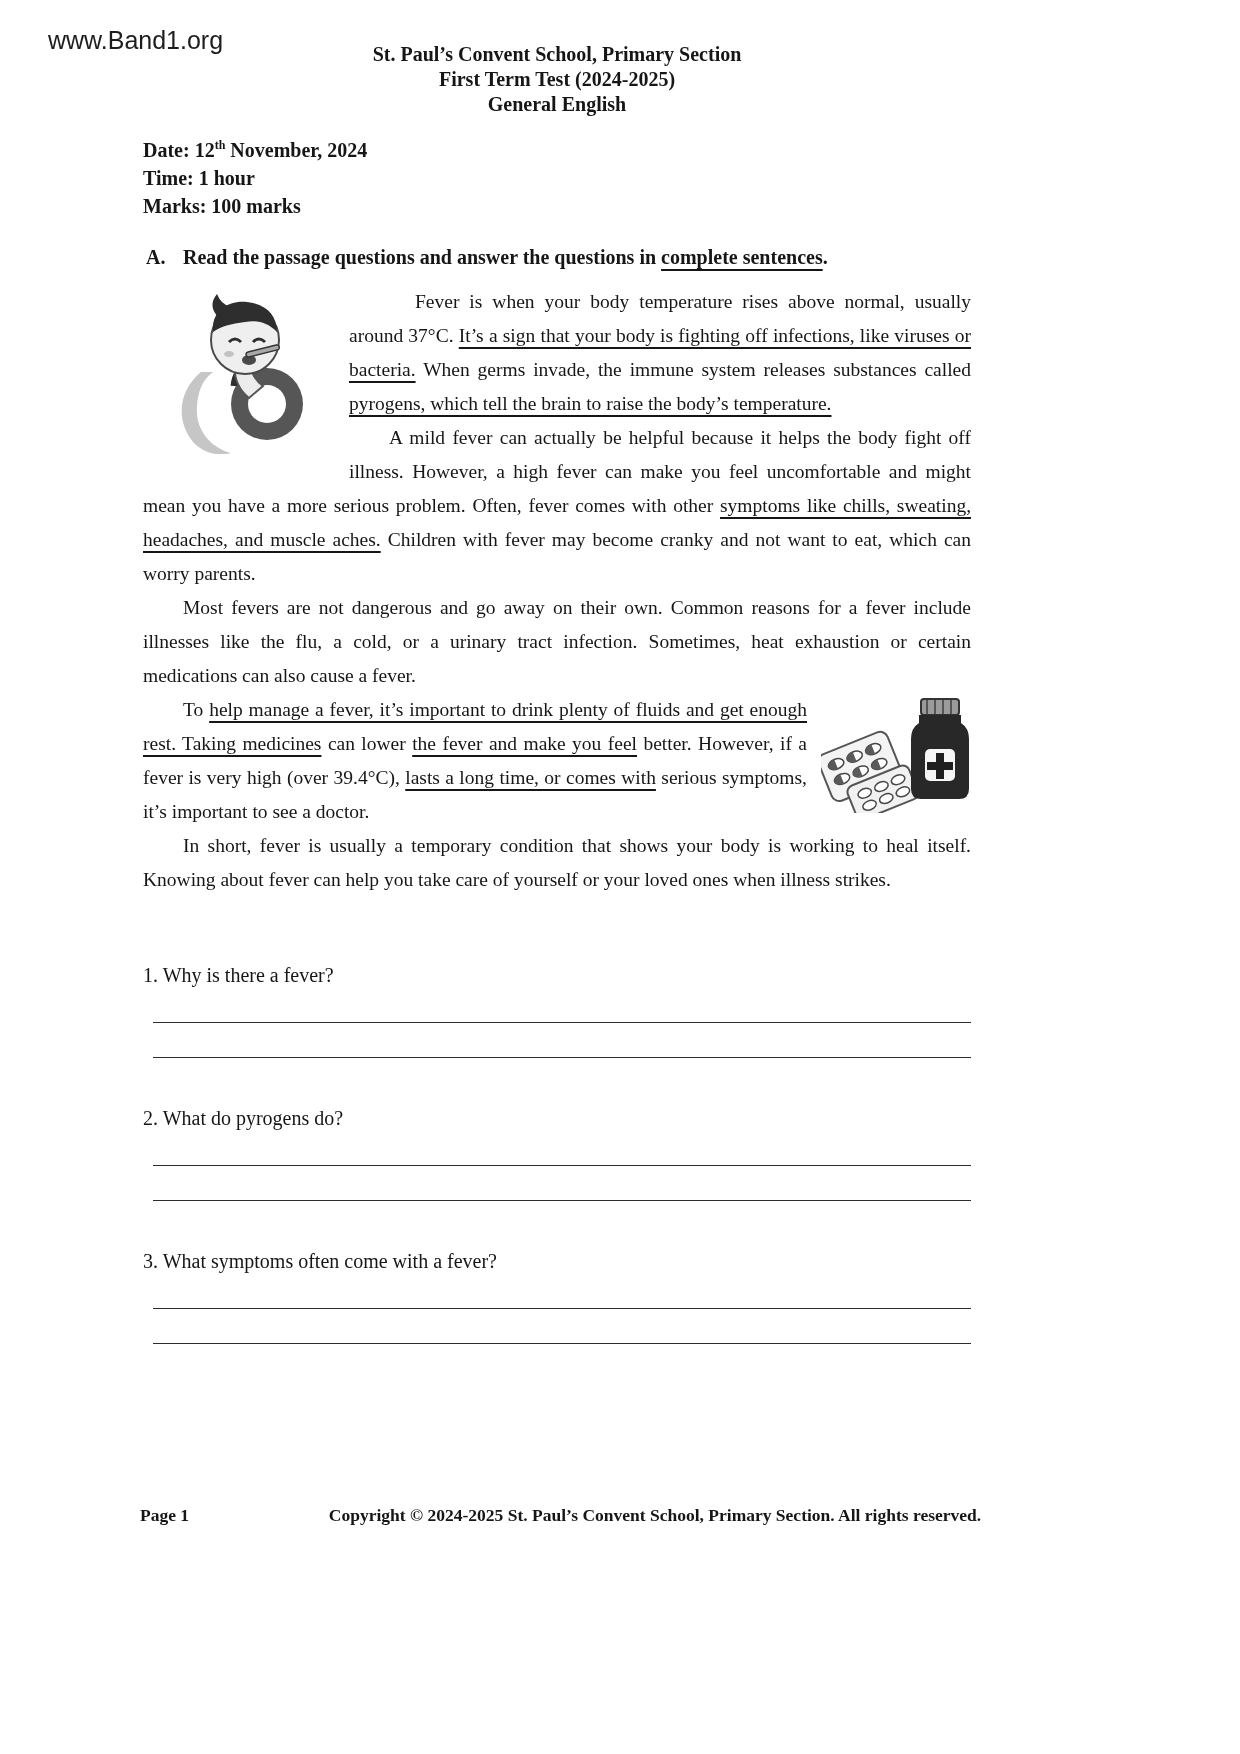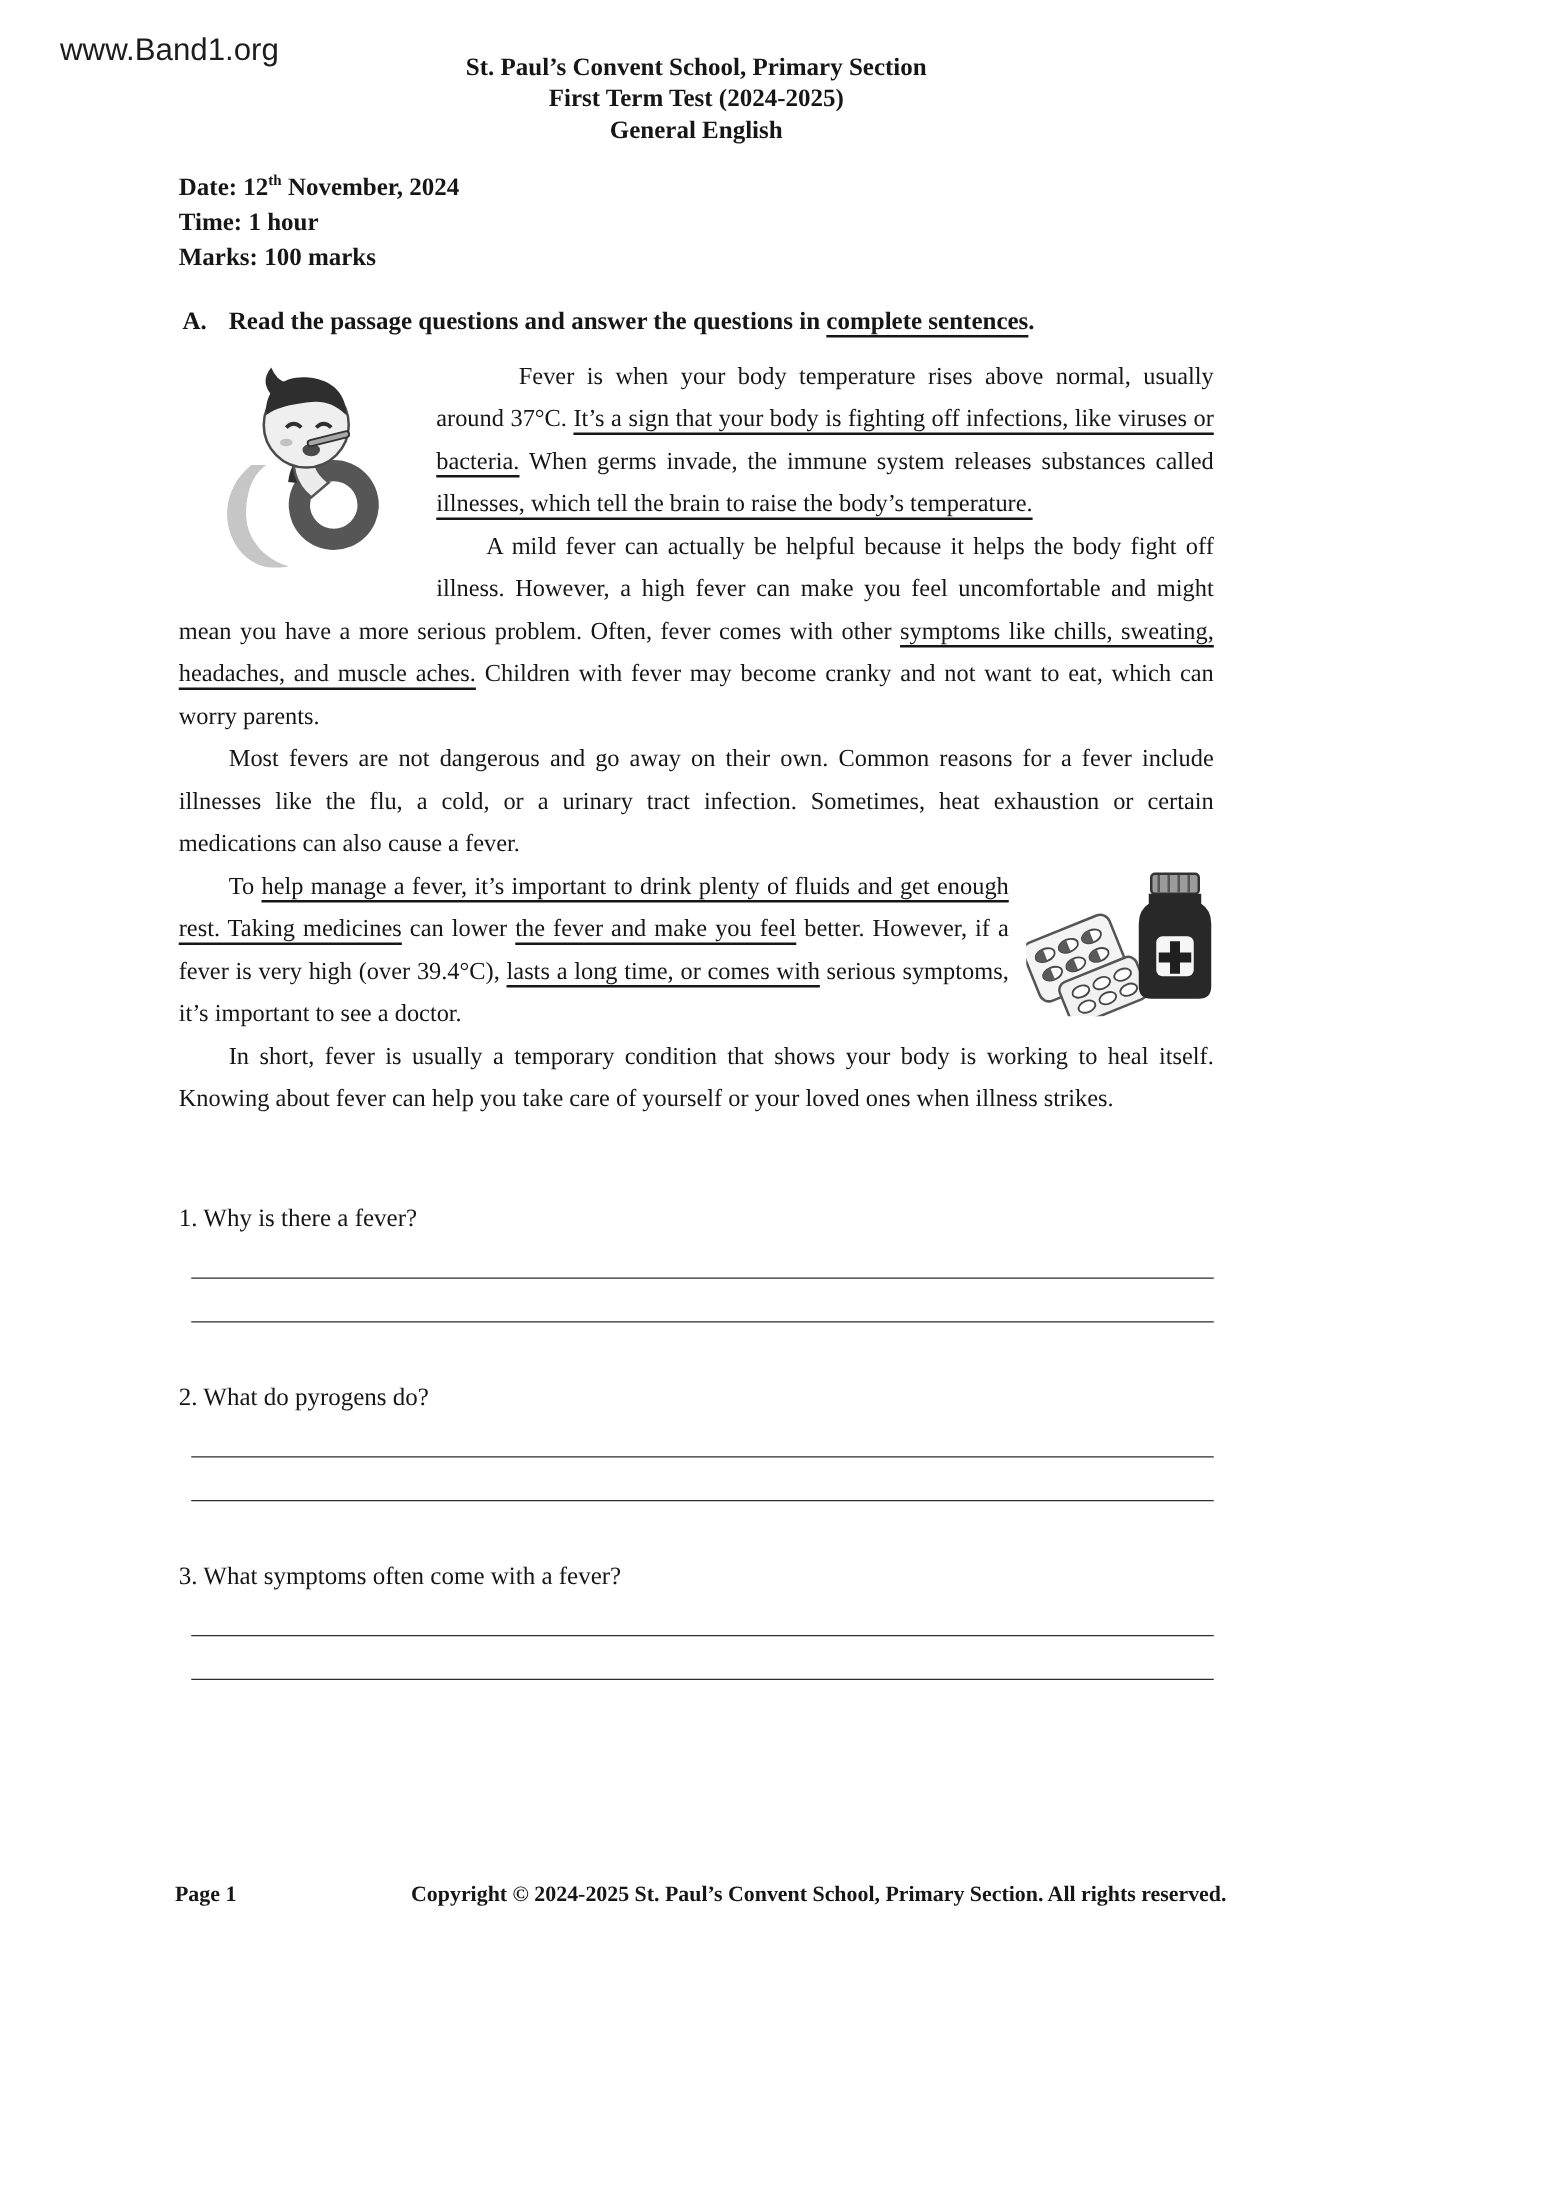--- a/index.html
+++ b/index.html
@@ -154,21 +154,21 @@
             <path d="M58,54 q6,-6 12,0" stroke="#2e2e2e" stroke-width="3" fill="none"></path>
             <path d="M82,54 q6,-6 12,0" stroke="#2e2e2e" stroke-width="3" fill="none"></path>
             <ellipse cx="58" cy="66" rx="5" ry="3" fill="#c2c2c2"></ellipse>
             <ellipse cx="78" cy="72" rx="7" ry="5" fill="#4a4a4a"></ellipse>
             <rect x="76" y="64" width="34" height="5" rx="2.5" transform="rotate(-14 78 70)" fill="#a8a8a8" stroke="#333333" stroke-width="1.5"></rect>
           </svg>
         </span>
         <span>Fever is when your body temperature rises above normal, usually around 37°C.</span>
         <span class="u">It’s a sign that your body is fighting off infections, like viruses or bacteria.</span>
         <span>When germs invade, the immune system releases substances called</span>
-        <span class="u">illnesses, which tell the brain to raise the body’s temperature.</span>
+        <span class="u">pyrogens, which tell the brain to raise the body’s temperature.</span>
       </p>
 
       <p class="std">
         <span>A mild fever can actually be helpful because it helps the body fight off illness. However, a high fever can make you feel uncomfortable and might mean you have a more serious problem. Often, fever comes with other</span>
         <span class="u">symptoms like chills, sweating, headaches, and muscle aches.</span>
         <span>Children with fever may become cranky and not want to eat, which can worry parents.</span>
       </p>
 
       <p class="std">
         <span>Most fevers are not dangerous and go away on their own. Common reasons for a fever include illnesses like the flu, a cold, or a urinary tract infection. Sometimes, heat exhaustion or certain medications can also cause a fever.</span>

